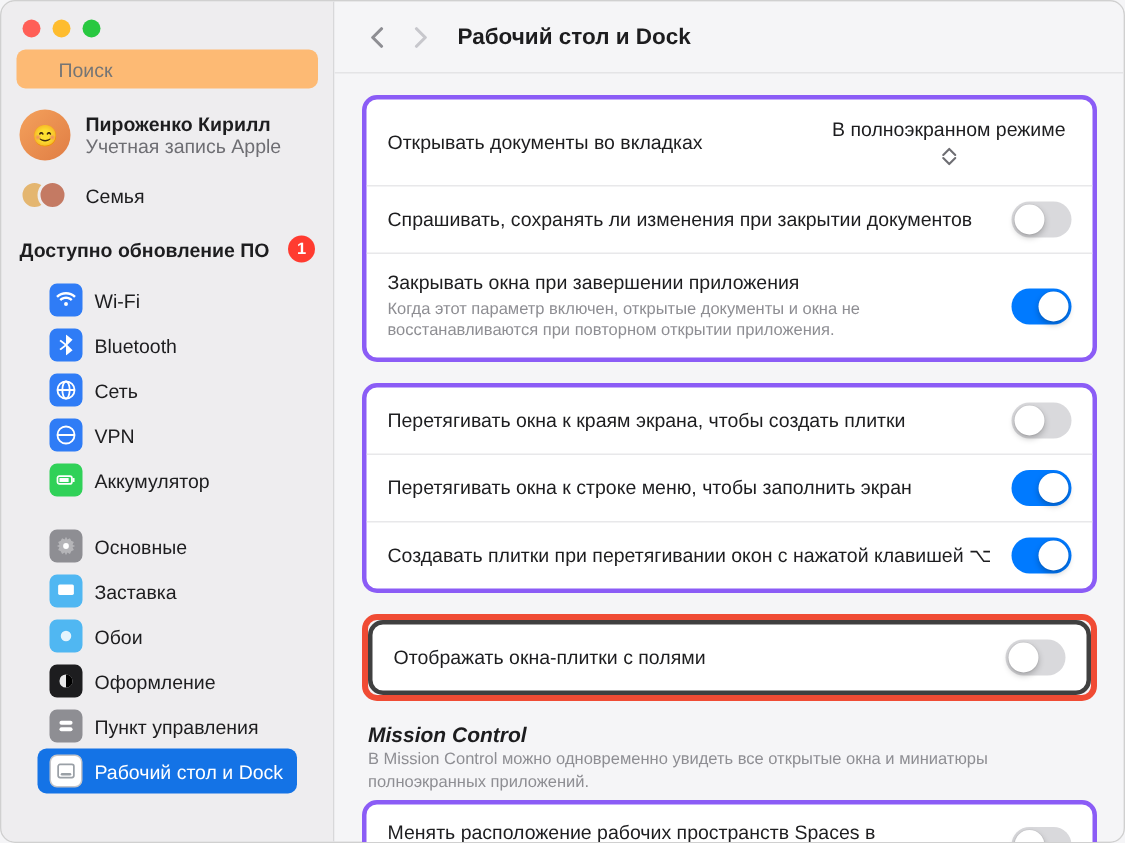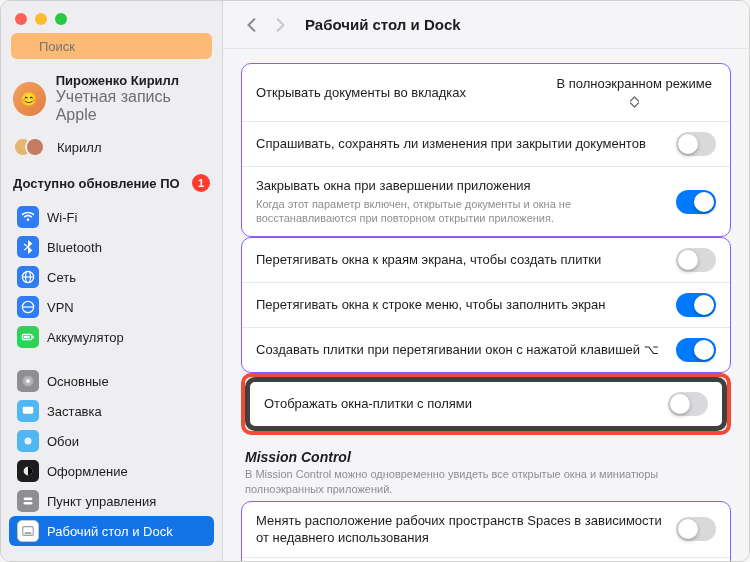--- a/index.html
+++ b/index.html
@@ -47,21 +47,21 @@
     padding: 6px 12px;
     cursor: default;
   }
   .avatar {
     width: 34px; height: 34px; border-radius: 50%;
     background: linear-gradient(135deg,#f4a15c,#e07d44);
     display: flex; align-items: center; justify-content: center;
     color: #fff; font-size: 14px; font-weight: 600;
   }
   .account .name { font-size: 13px; font-weight: 600; }
-  .account .sub { font-size: 16px; color: #6e6e73; }
+  .account .sub { font-size: 13px; color: #6e6e73; }
   .family {
     display: flex; align-items: center; gap: 10px;
     padding: 6px 12px 10px;
   }
   .family .icon-stack {
     width: 34px; height: 22px; position: relative;
   }
   .family .circ {
     width: 20px; height: 20px; border-radius: 50%;
     position: absolute; top: 1px; border: 2px solid #eeedef;
@@ -70,21 +70,21 @@
   .family .c2 { left: 12px; background: #c47a63; }
   .section-label {
     font-size: 13px; font-weight: 600; color: #1d1d1f;
     padding: 6px 12px; display: flex; align-items: center; justify-content: space-between;
   }
   .badge {
     background: #ff3b30; color: #fff; width: 18px; height: 18px;
     border-radius: 50%; font-size: 11px; font-weight: 600;
     display: flex; align-items: center; justify-content: center;
   }
-  .nav-group { padding: 4px 8px; }
+  .nav-group { padding: 4px 24px; }
   .nav-group + .nav-group { margin-top: 6px; }
   .nav-item {
     display: flex; align-items: center; gap: 8px;
     padding: 4px 8px; border-radius: 6px;
     font-size: 13px; color: #1d1d1f;
     cursor: default;
   }
   .nav-item.active { background: #1473e6; color: #fff; }
   .nav-icon {
     width: 22px; height: 22px; border-radius: 5px;
@@ -118,23 +118,23 @@
   .main-title { font-size: 15px; font-weight: 700; margin-left: 8px; }
   .content {
     flex: 1; overflow-y: auto; padding: 14px 18px 14px 18px;
     scrollbar-width: thin;
   }
   .content::-webkit-scrollbar { width: 14px; }
   .content::-webkit-scrollbar-thumb { background:#c8c8cc; border-radius:7px; border:3px solid #f5f5f7; }
   .group {
     background: #fff;
     border-radius: 10px;
-    border: 1px solid #8b5cf6;
+    border: 3px solid #8b5cf6;
     overflow: hidden;
-    margin-bottom: 0;
+    margin-bottom: 14px;
   }
   .row {
     display: flex; align-items: center;
     padding: 10px 14px;
     border-bottom: 1px solid #e8e8ea;
     min-height: 38px;
   }
   .row:last-child { border-bottom: none; }
   .row .text { flex: 1; padding-right: 12px; }
   .row .text .sub { font-size: 11px; color: #8e8e93; margin-top: 2px; line-height: 1.35; }
@@ -158,21 +158,21 @@
   }
   .toggle.off { background: #d9d9dc; }
   .toggle.off .knob { left: 2px; }
   .toggle.on { background: #007aff; }
   .toggle.on .knob { left: 18px; }
   .highlight-box {
     border: 4px solid #f04b34;
     border-radius: 10px;
     margin-bottom: 14px;
   }
-  .highlight-box .group { margin-bottom: 0; border: 5px solid #404040; }
+  .highlight-box .group { margin-bottom: 0; border: 3px solid #404040; }
   .section-heading { padding: 0 4px 4px; }
   .section-heading .h { font-size: 14px; font-weight: 700; font-style: italic; }
   .section-heading .d { font-size: 11px; color:#8e8e93; margin-top:2px; line-height:1.35; }
 </style>
 </head>
 <body>
 
 <div class="sidebar">
   <div class="traffic-lights">
     <div class="tl red"></div>
@@ -196,21 +196,21 @@
     <div>
       <div class="name">Пироженко Кирилл</div>
       <div class="sub">Учетная запись Apple</div>
     </div>
   </div>
   <div class="family">
     <div class="icon-stack">
       <div class="circ c1"></div>
         <div class="circ c2"></div>
     </div>
-    <div>Кирилл</div>
+    <div>Семья</div>
   </div>
 
   <div class="section-label">
     <span>Доступно обновление ПО</span>
     <span class="badge">1</span>
   </div>
 
   <div class="nav-group">
     <div class="nav-item">
       <span class="nav-icon ic-blue">

